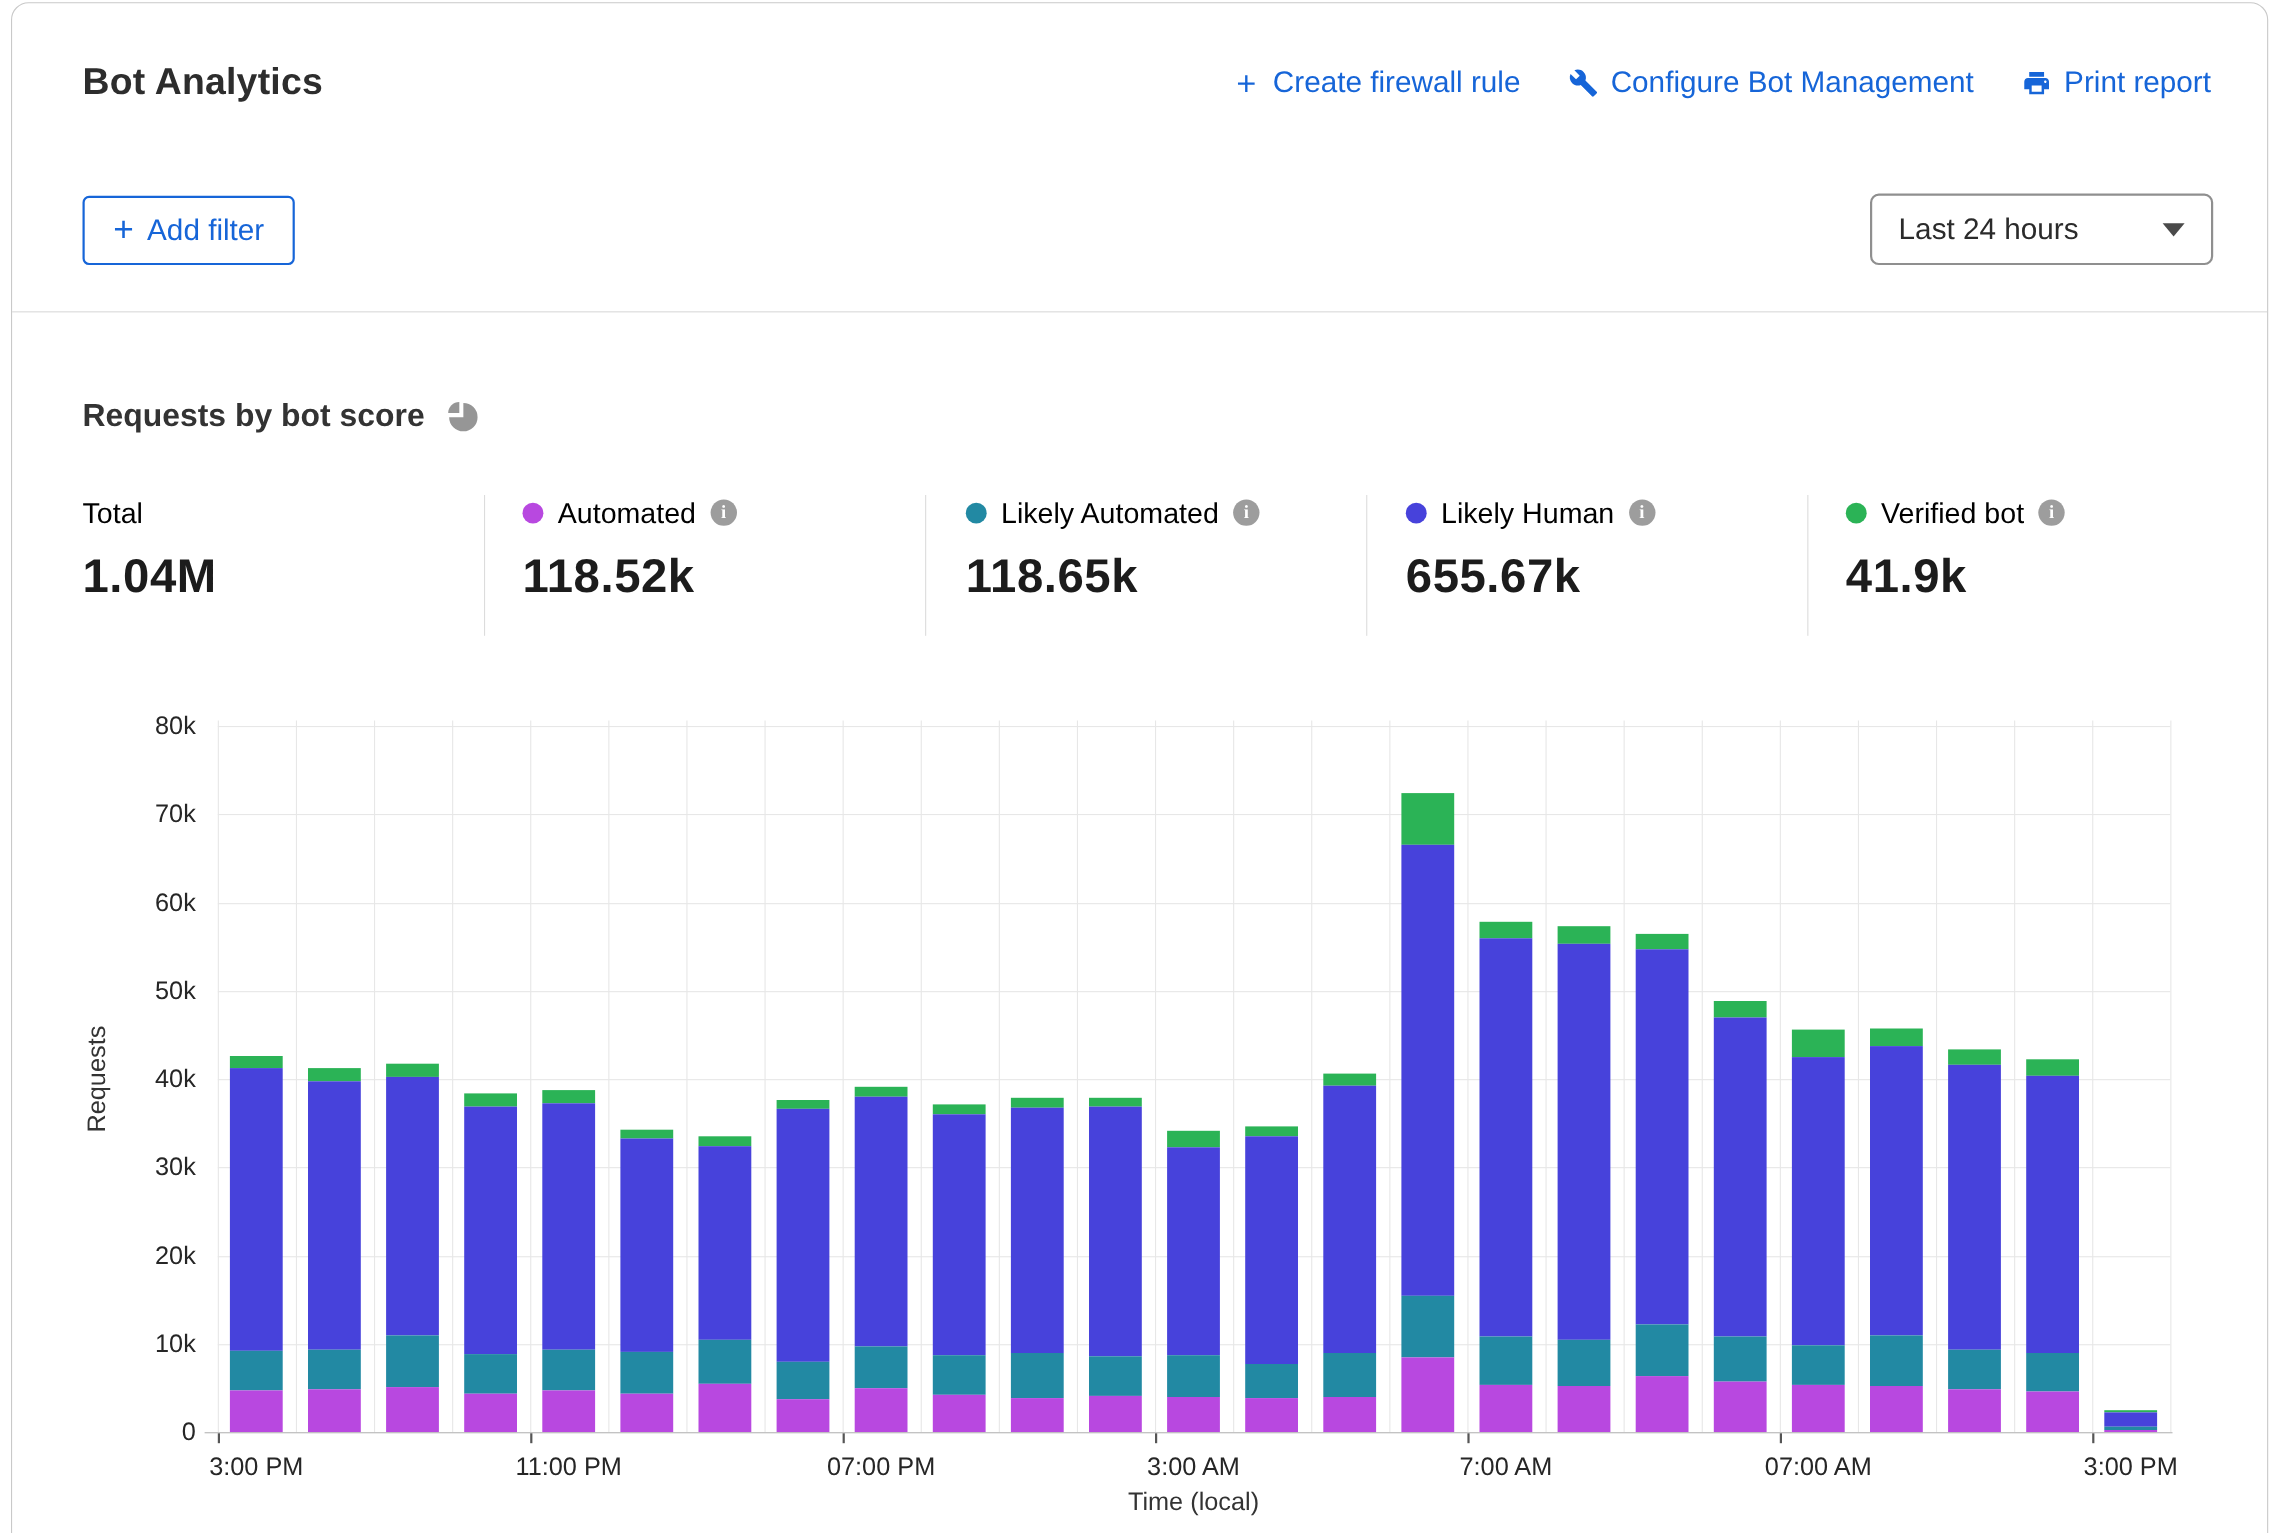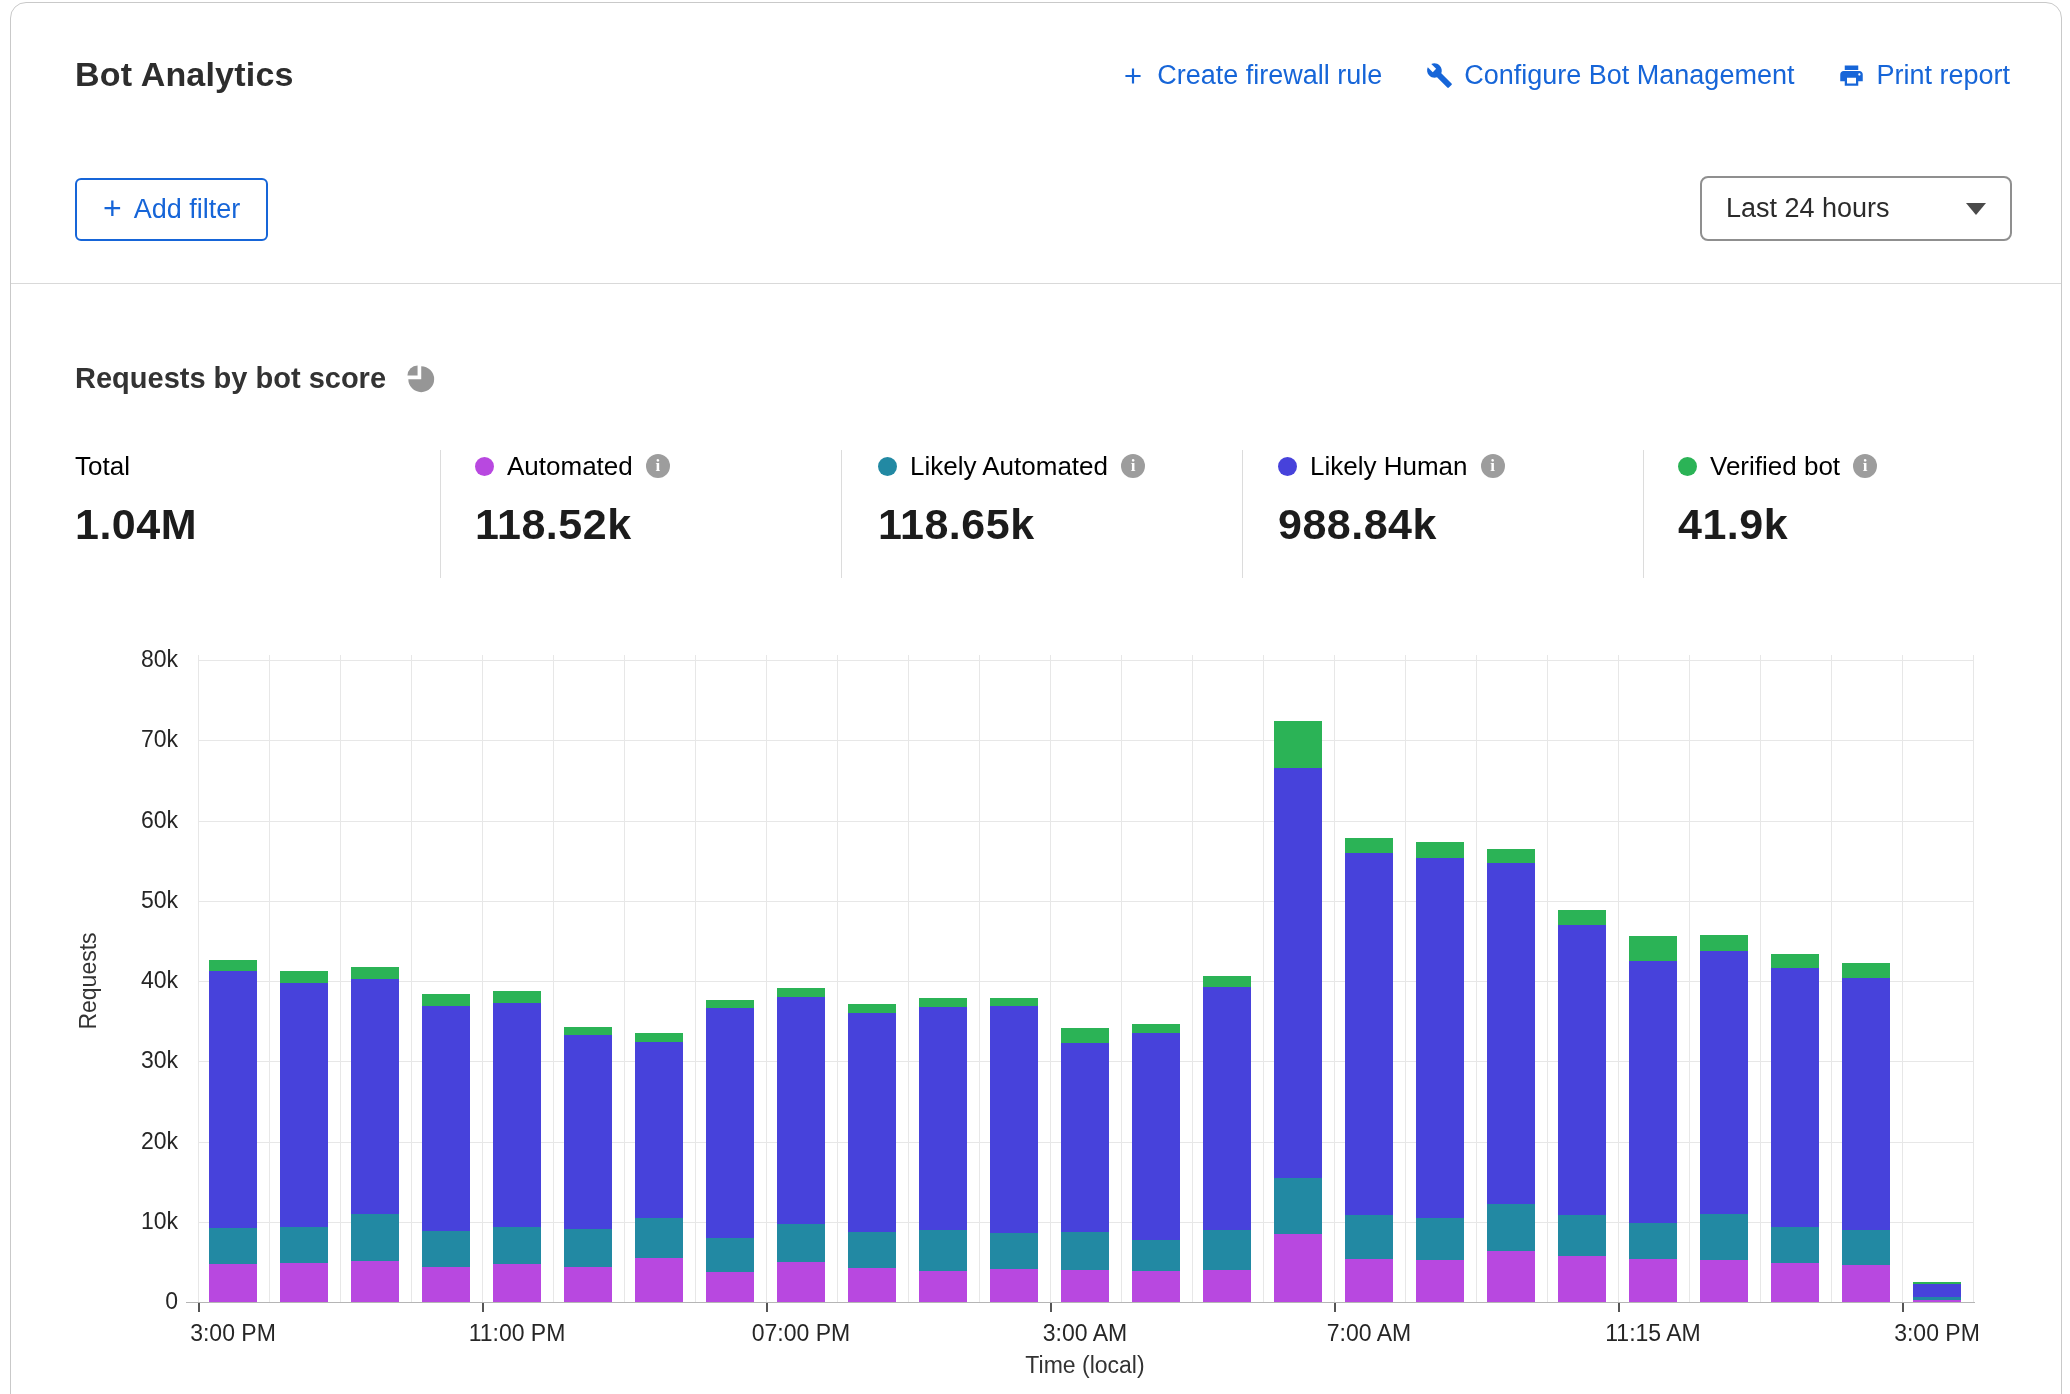--- a/index.html
+++ b/index.html
@@ -148,21 +148,21 @@
     </div>
     <div class="value">118.65k</div>
   </div>
   <div class="stat-divider" style="left:1242px"></div>
   <div class="stat" style="left:1278px">
     <div class="label-row">
       <span class="dot" style="background: rgb(71, 66, 219);"></span>
       <span class="label">Likely Human</span>
       <span class="info-icon">i</span>
     </div>
-    <div class="value">988.84k</div>
+    <div class="value">655.67k</div>
   </div>
   <div class="stat-divider" style="left:1643px"></div>
   <div class="stat" style="left:1678px">
     <div class="label-row">
       <span class="dot" style="background: rgb(43, 179, 86);"></span>
       <span class="label">Verified bot</span>
       <span class="info-icon">i</span>
     </div>
     <div class="value">41.9k</div>
   </div>
@@ -368,17 +368,17 @@
       <div class="xlab" style="left: 148px; top: 1320px;">3:00 PM</div>
       <div class="x-tick" style="left: 481.5px; top: 1303px; width: 2px; height: 9px; background: rgb(85, 85, 85);"></div>
       <div class="xlab" style="left: 432px; top: 1320px;">11:00 PM</div>
       <div class="x-tick" style="left: 765.5px; top: 1303px; width: 2px; height: 9px; background: rgb(85, 85, 85);"></div>
       <div class="xlab" style="left: 716px; top: 1320px;">07:00 PM</div>
       <div class="x-tick" style="left: 1049.5px; top: 1303px; width: 2px; height: 9px; background: rgb(85, 85, 85);"></div>
       <div class="xlab" style="left: 1000px; top: 1320px;">3:00 AM</div>
       <div class="x-tick" style="left: 1333.5px; top: 1303px; width: 2px; height: 9px; background: rgb(85, 85, 85);"></div>
       <div class="xlab" style="left: 1284px; top: 1320px;">7:00 AM</div>
       <div class="x-tick" style="left: 1617.5px; top: 1303px; width: 2px; height: 9px; background: rgb(85, 85, 85);"></div>
-      <div class="xlab" style="left: 1568px; top: 1320px;">11:15 AM</div>
+      <div class="xlab" style="left: 1568px; top: 1320px;">07:00 AM</div>
       <div class="x-tick" style="left: 1901.5px; top: 1303px; width: 2px; height: 9px; background: rgb(85, 85, 85);"></div>
       <div class="xlab" style="left: 1852px; top: 1320px;">3:00 PM</div>
     </div>
 </div>
 
 </body></html>

